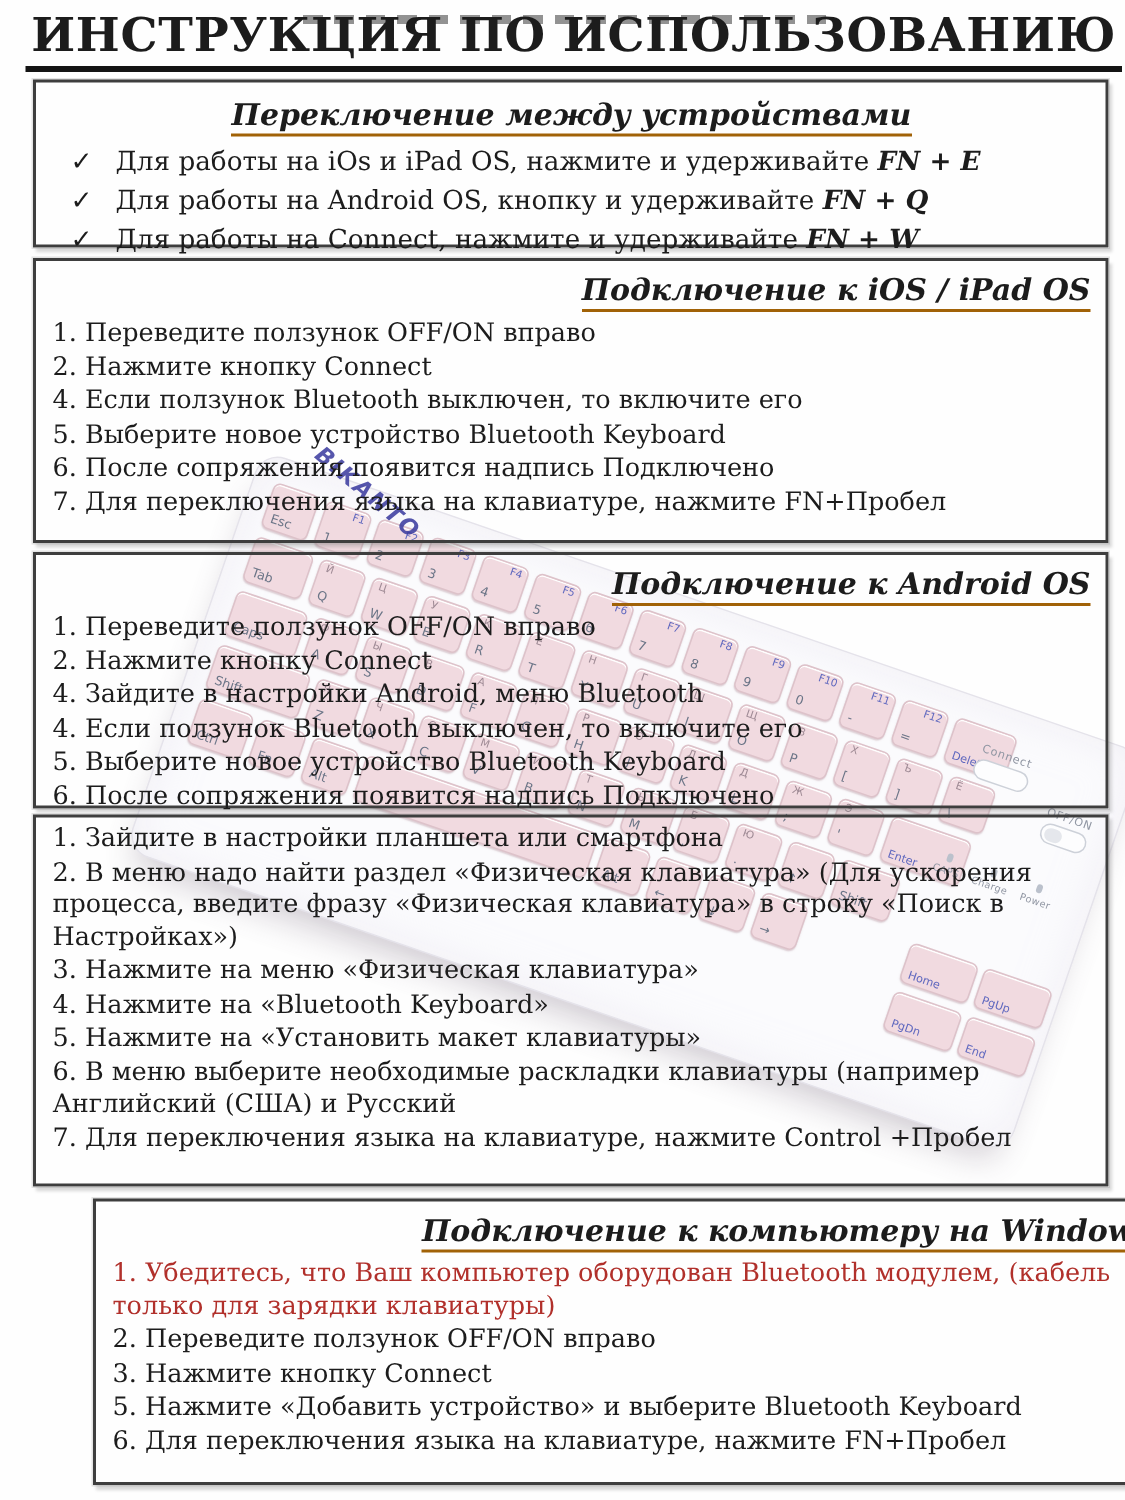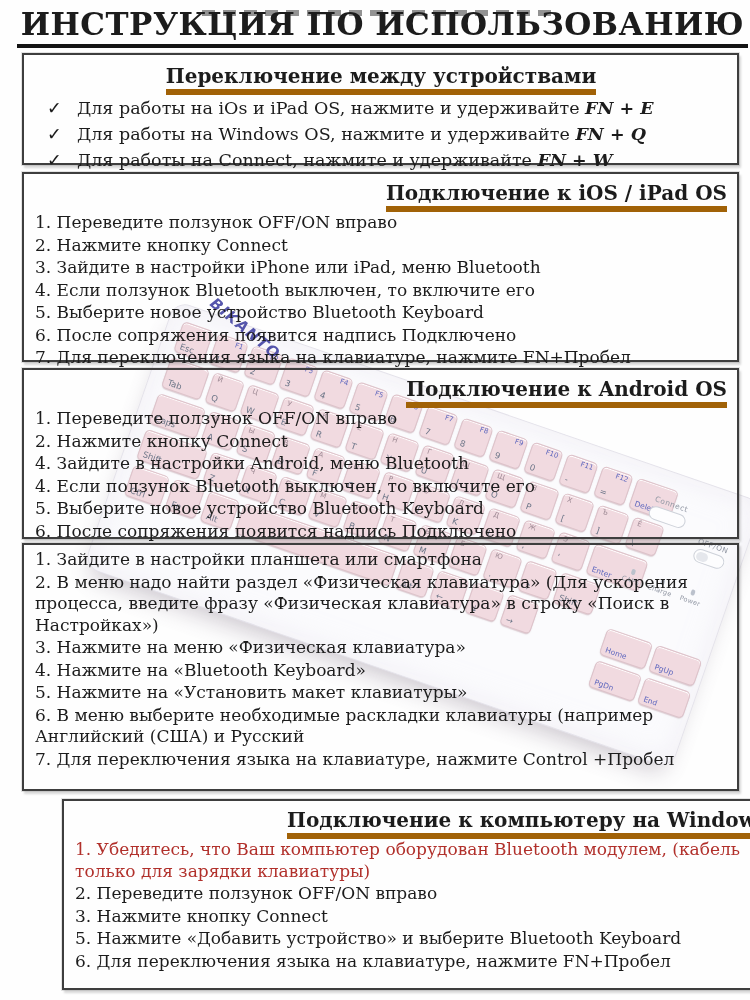--- a/index.html
+++ b/index.html
@@ -45,21 +45,21 @@
 
   .watermark{position:absolute;left:218px;top:294px;transform:rotate(40deg);transform-origin:0 0;
      font-family:"DejaVu Sans","Liberation Sans",sans-serif;font-weight:bold;font-style:italic;
      font-size:15px;letter-spacing:1.5px;color:#31319a;opacity:.85;}
 
   
   .box{position:absolute;left:22px;width:692px;border:2px solid #3e3e3e;background:transparent;
        padding:4px 10px 0 11px;z-index:2;
        box-shadow:0 0 0 1px rgba(130,130,130,.22), 2px 3px 2px rgba(120,120,120,.28);}
   .box h2{margin:3px 0 5px;text-align:center;font-size:20px;font-weight:bold;}
-  .box h2 .u{border-bottom:6px solid #a16207;padding-bottom:1px;}
+  .box h2 .u{border-bottom:2px solid #a16207;padding-bottom:1px;font-style:italic;}
   .li{margin:0 0 1px;font-size:17px;line-height:21.5px;white-space:pre-wrap;}
   .li b{font-weight:bold;font-style:italic;}
   .li.red{color:#b1302b;}
   .check-list .li{display:flex;font-size:17.5px;line-height:25px;padding-left:12px;}
   .check-list .mk{flex:none;width:30px;}
   #box1{top:53px;height:104px;}
   #box2{top:172px;height:182px;}
   #box3{top:368px;height:163px;}
   #box4{top:543px;height:240px;}
   #box5{top:799px;height:183px;margin-left:40px;}
@@ -346,29 +346,28 @@
           <span class="ledg"><i class="led"></i><span>Power</span></span>
         </div>
       </div>
     </div>
     <div class="watermark">BIKANTO</div>
   </div>
 
   <div class="box check-list" id="box1">
     <h2><span class="u">Переключение между устройствами</span></h2>
     <p class="li"><span class="mk">✓</span><span><span>Для работы на iOs и iPad OS, нажмите и удерживайте </span><b>FN + E</b></span></p>
-    <p class="li"><span class="mk">✓</span><span><span>Для работы на Windows OS, нажмите и удерживайте </span><b>FN + Q</b></span></p>
+    <p class="li"><span class="mk">✓</span><span><span>Для работы на Android OS, кнопку и удерживайте </span><b>FN + Q</b></span></p>
     <p class="li"><span class="mk">✓</span><span><span>Для работы на Connect, нажмите и удерживайте </span><b>FN + W</b></span></p>
   </div>
 
   <div class="box" id="box2">
     <h2><span class="u">Подключение к iOS / iPad OS</span></h2>
     <p class="li">1. Переведите ползунок OFF/ON вправо</p>
     <p class="li">2. Нажмите кнопку Connect</p>
-    <p class="li">3. Зайдите в настройки iPhone или iPad, меню Bluetooth</p>
     <p class="li">4. Если ползунок Bluetooth выключен, то включите его</p>
     <p class="li">5. Выберите новое устройство Bluetooth Keyboard</p>
     <p class="li">6. После сопряжения появится надпись Подключено</p>
     <p class="li">7. Для переключения языка на клавиатуре, нажмите FN+Пробел</p>
   </div>
 
   <div class="box" id="box3">
     <h2><span class="u">Подключение к Android OS</span></h2>
     <p class="li">1. Переведите ползунок OFF/ON вправо</p>
     <p class="li">2. Нажмите кнопку Connect</p>

